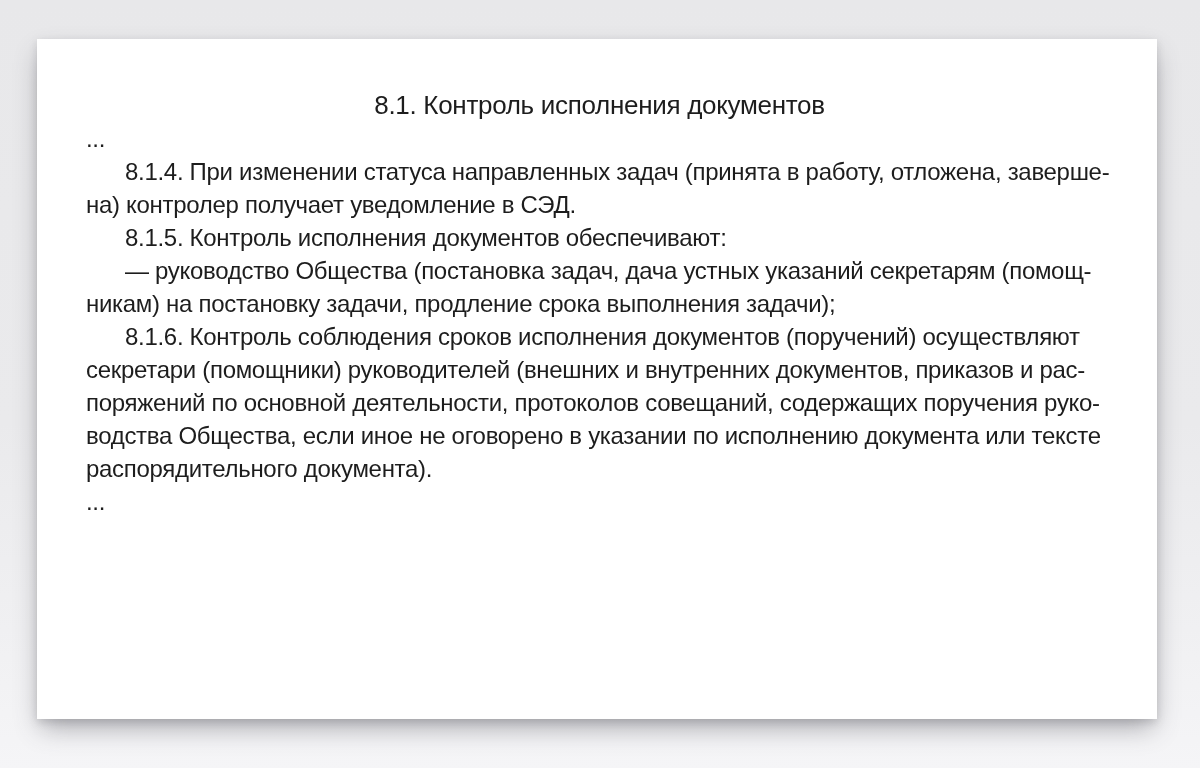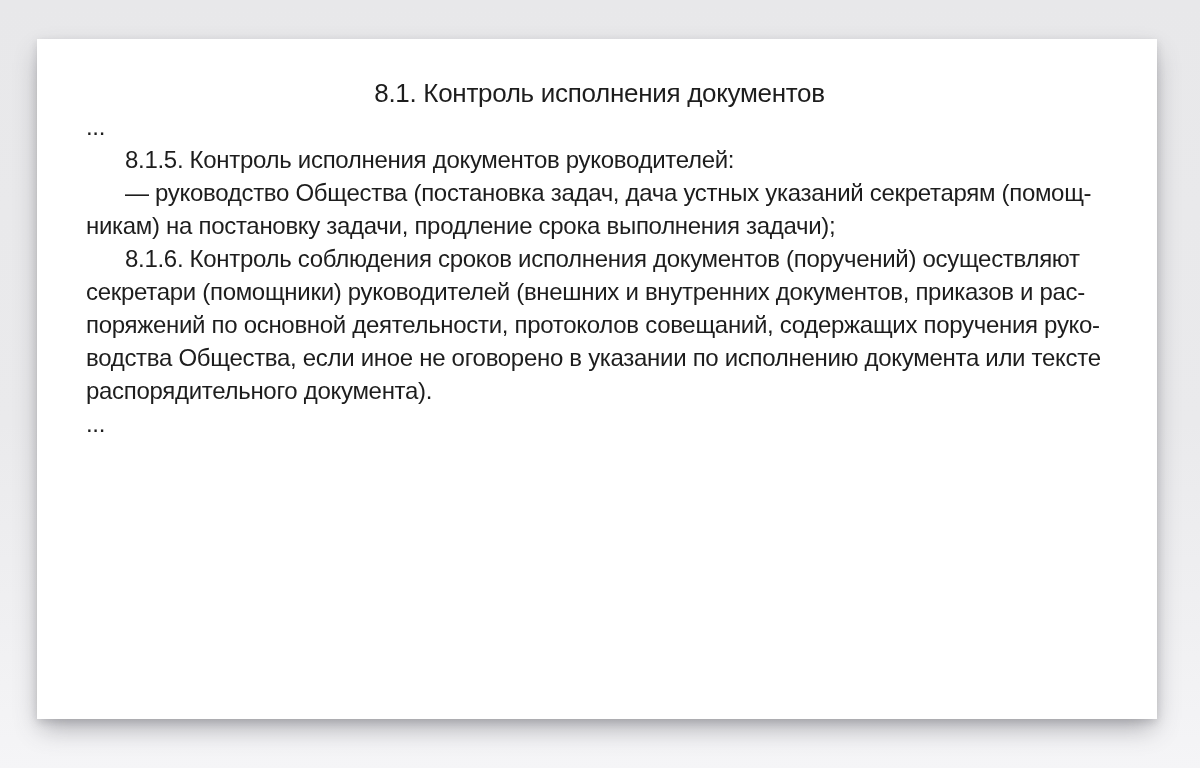--- a/index.html
+++ b/index.html
@@ -28,21 +28,21 @@
     top: 39px;
     width: 1120px;
     height: 680px;
     background: var(--sheet-color, #ffffff);
     box-shadow: 0 12px 24px -4px rgba(75, 75, 85, 0.45),
                 0 3px 8px rgba(75, 75, 85, 0.18);
   }
   .doc {
     position: absolute;
     left: 0;
-    top: 0;
+    top: 12px;
     right: 0;
     padding: 38px 44px 0 49px;
     color: var(--text-color, #1d1d1d);
   }
   .title {
     margin: 0;
     font-size: 26px;
     font-weight: 400;
     line-height: 33px;
     text-align: center;
@@ -61,21 +61,23 @@
   }
 </style>
 </head>
 <body>
 
 <div class="stage">
   <div class="sheet">
     <div class="doc">
       <h1 class="title">8.1. Контроль исполнения документов</h1>
       <p class="plain">...</p>
-      <p class="para">8.1.5. Контроль исполнения документов руководителей:</p>
+      <p class="para">8.1.4. При изменении статуса направленных задач (принята в работу, отложена, заверше-
+на) контролер получает уведомление в СЭД.</p>
+      <p class="para">8.1.5. Контроль исполнения документов обеспечивают:</p>
       <p class="para">— руководство Общества (постановка задач, дача устных указаний секретарям (помощ-
 никам) на постановку задачи, продление срока выполнения задачи);</p>
       <p class="para">8.1.6. Контроль соблюдения сроков исполнения документов (поручений) осуществляют
 секретари (помощники) руководителей (внешних и внутренних документов, приказов и рас-
 поряжений по основной деятельности, протоколов совещаний, содержащих поручения руко-
 водства Общества, если иное не оговорено в указании по исполнению документа или тексте
 распорядительного документа).</p>
       <p class="plain">...</p>
     </div>
   </div>

